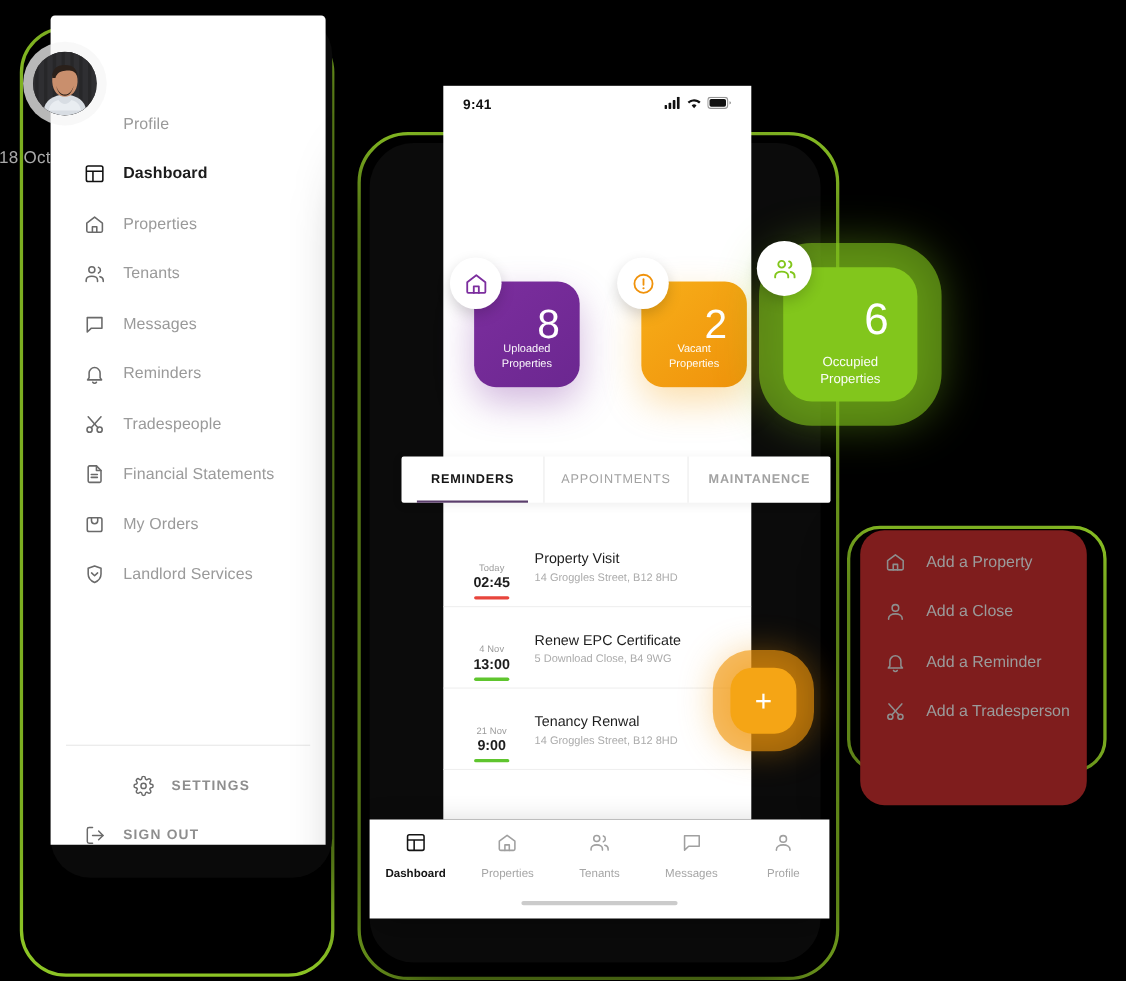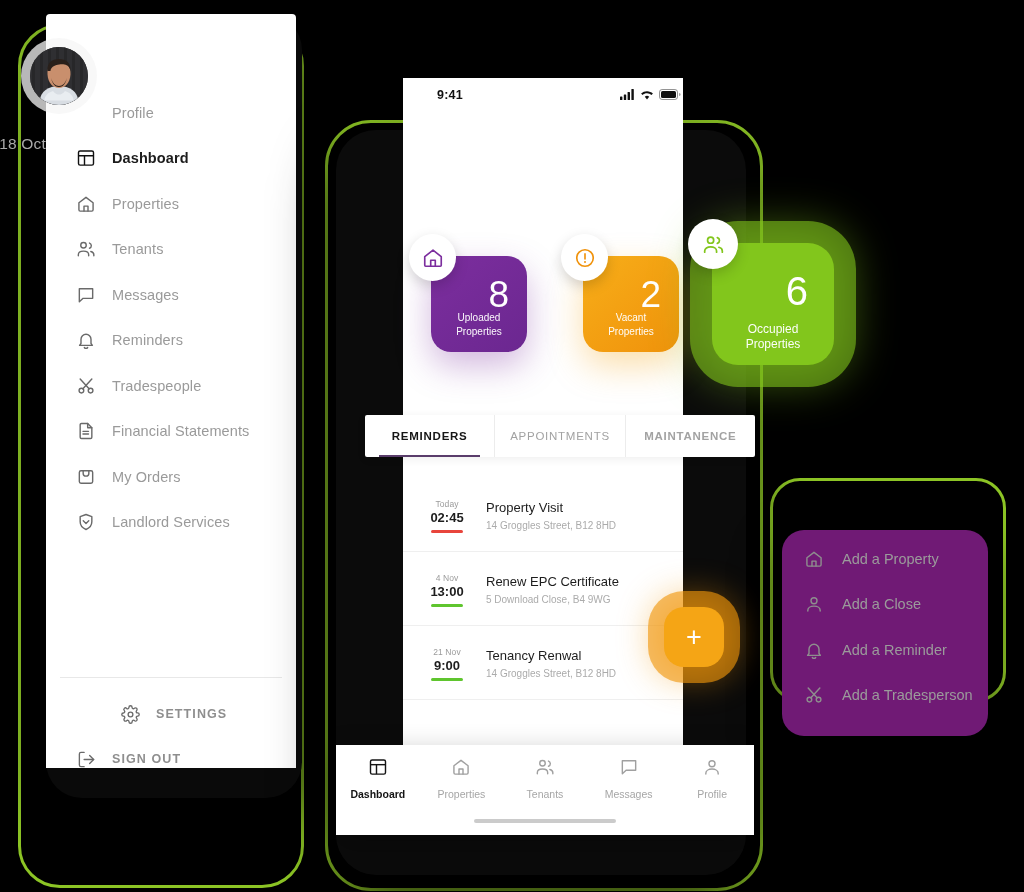--- a/index.html
+++ b/index.html
@@ -38,21 +38,21 @@
   #side-settings{top:678px;margin-left:44px;}
   #side-signout{top:723px;}
   .side-bottom .side-lbl{font-size:12.5px;color:#8e8e8e;letter-spacing:1.1px;font-weight:bold;}
 
   
   #phone-device{position:absolute;left:336px;top:130px;width:410px;height:745px;
     background:#0b0b0b;border-radius:40px;box-shadow:0 22px 60px rgba(0,0,0,.85);}
   #phone-screen{position:absolute;left:403px;top:78px;width:280px;height:667px;
     background:#fff;overflow:hidden;z-index:4;}
 
-  #statusbar{position:absolute;left:16px;top:0;width:280px;height:34px;display:flex;align-items:center;
+  #statusbar{position:absolute;left:0;top:0;width:280px;height:34px;display:flex;align-items:center;
     justify-content:space-between;padding:0 18px;box-sizing:border-box;}
   #status-time{font-size:12.5px;font-weight:bold;color:#111;letter-spacing:.2px;}
   #status-icons{display:flex;align-items:center;gap:5px;color:#111;}
 
   #date-label{position:absolute;left:-42px;top:135px;font-size:15.5px;color:#a9a9a9;
     letter-spacing:.2px;white-space:nowrap;z-index:3;}
   #welcome-title{position:absolute;left:-1px;top:162px;font-size:52px;color:#151515;
     letter-spacing:-1.4px;z-index:5;white-space:nowrap;}
 
   
@@ -77,37 +77,37 @@
     display:flex;z-index:8;border-radius:2px;box-shadow:0 2px 10px rgba(0,0,0,.07);}
   .tab{flex:1;display:flex;align-items:center;justify-content:center;font-size:11.5px;
     color:#a2a2a2;letter-spacing:.75px;position:relative;border-right:1px solid #ececec;box-sizing:border-box;}
   .tab:last-child{border-right:none;font-weight:bold;}
   .tab.active{color:#151515;font-weight:bold;}
   .tab.active::after{content:"";position:absolute;left:14px;right:14px;bottom:0;height:2.5px;background:#5a3d6b;}
 
   
   #reminders{position:absolute;left:0;top:400px;width:280px;z-index:3;}
   .rem-row{display:flex;align-items:flex-start;padding:20px 18px 20px 18px;border-bottom:1px solid #efefef;box-sizing:border-box;height:74px;}
-  .rem-when{width:52px;flex:0 0 52px;text-align:center;padding-top:1px;}
+  .rem-when{width:52px;flex:0 0 52px;text-align:center;padding-top:1px;margin-top:12px;}
   .rem-day{font-size:8.5px;color:#9b9b9b;letter-spacing:.1px;}
   .rem-time{font-size:13px;color:#1d1d1d;font-weight:bold;margin-top:1px;}
   .rem-bar{width:32px;height:2.5px;margin:5px auto 0;border-radius:2px;}
   .rem-body{padding-left:13px;padding-top:2px;}
   .rem-title{font-size:13px;color:#1d1d1d;}
   .rem-sub{font-size:10px;color:#ababab;margin-top:5px;}
 
   
   #fab{position:absolute;left:664px;top:607px;width:60px;height:60px;border-radius:20px;
     background:#F5A515;display:flex;align-items:center;justify-content:center;z-index:9;
     box-shadow:0 0 0 16px rgba(240,150,12,.62),0 0 34px 12px rgba(240,150,12,.45);}
   #fab-plus{color:#fff;font-size:27px;font-weight:300;line-height:1;}
 
   
-  #menu-card{position:absolute;left:782px;top:482px;width:206px;height:206px;background:#701a75;
-    border-radius:22px;box-shadow:0 18px 48px rgba(0,0,0,.55);z-index:10;padding-top:6px;box-sizing:border-box;margin-top:48px;}
+  #menu-card{position:absolute;left:782px;top:482px;width:206px;height:250px;background:#7f1d1d;
+    border-radius:22px;box-shadow:0 18px 48px rgba(0,0,0,.55);z-index:10;padding-top:6px;box-sizing:border-box;}
   .menu-item{display:flex;align-items:center;height:45.5px;padding-left:22px;}
   .menu-icn{width:38px;flex:0 0 38px;display:flex;align-items:center;color:#8e8e8e;}
   .menu-lbl{font-size:14.5px;color:#9b9b9b;}
 
   
   #bottomnav{position:absolute;left:336px;top:745px;width:418px;height:90px;background:#fff;z-index:11;
     box-shadow:0 10px 30px rgba(0,0,0,.3);}
   #navrow{display:flex;height:66px;align-items:center;}
   .nav-item{flex:1;display:flex;flex-direction:column;align-items:center;gap:7px;color:#a0a0a0;}
   .nav-lbl{font-size:10.5px;color:#a6a6a6;}

